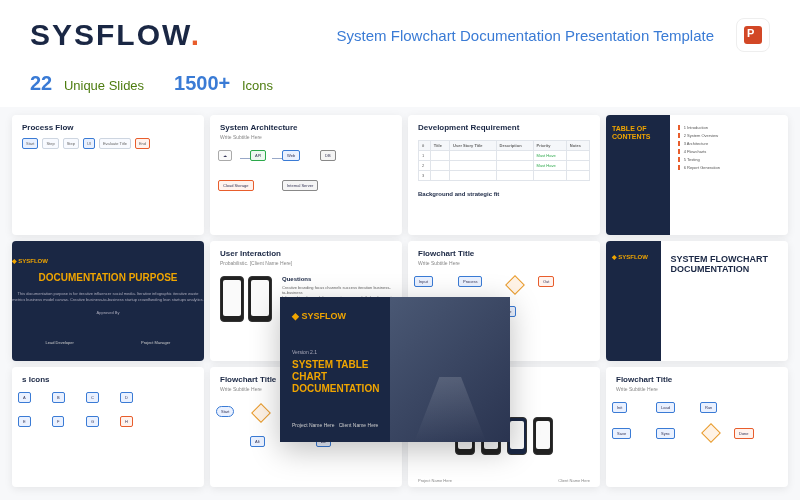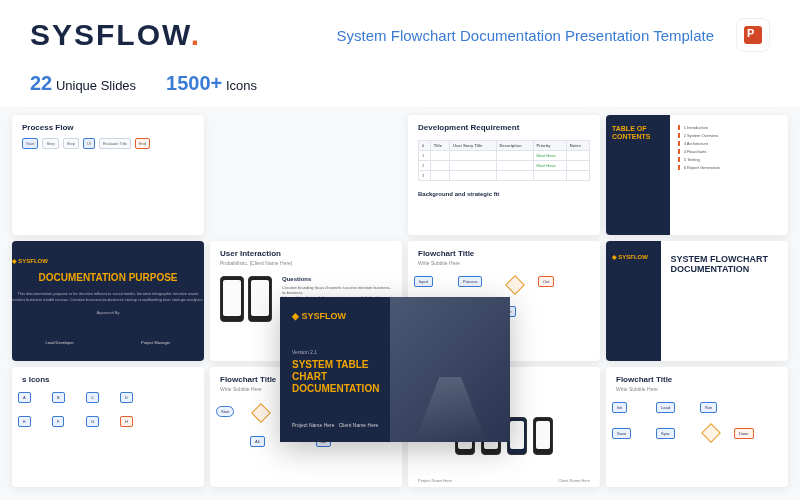--- a/index.html
+++ b/index.html
@@ -3,21 +3,21 @@
 <meta charset="utf-8">
 <style>
 *{margin:0;padding:0;box-sizing:border-box;font-family:Arial,Helvetica,sans-serif}
 body{width:800px;height:500px;background:#fff;overflow:hidden;position:relative}
 .header{padding:18px 30px 12px;display:flex;justify-content:space-between;align-items:flex-start}
 .left-head{display:flex;flex-direction:column;gap:20px}
 .brand{font-size:30px;font-weight:900;letter-spacing:2px;color:#1a2744}
 .brand .dot{color:#e85d2c}
 .stats{display:flex;gap:30px;font-size:13px}
 .stat-num{color:#3a7bd5;font-weight:700;font-size:20px}
-.stat-label{color:#0f172a;margin-left:0}
+.stat-label{color:#4d7c0f;margin-left:8px}
 .right-head{display:flex;align-items:center;gap:22px}
 .subtitle{color:#3a7bd5;font-size:15px;font-weight:500}
 .pp-badge{width:34px;height:34px;border-radius:8px;background:#fff;border:1px solid #eee;display:flex;align-items:center;justify-content:center}
 .pp-icon{width:18px;height:18px;background:#d24726;border-radius:3px;position:relative}
 .pp-icon::after{content:"P";position:absolute;left:3px;top:1px;color:#fff;font-size:11px;font-weight:bold}
 .grid{position:relative;width:100%;height:420px;background:#f7f8fa}
 .thumb{position:absolute;background:#fff;border-radius:4px;box-shadow:0 2px 8px rgba(0,0,0,.08);overflow:hidden}
 .t1{left:12px;top:8px;width:192px;height:120px}
 .t2{left:210px;top:8px;width:192px;height:120px}
 .t3{left:408px;top:8px;width:192px;height:120px}
@@ -107,20 +107,34 @@
     <div class="thumb-body">
       <div class="node blue">Start</div>
       <div class="node">Step</div>
       <div class="node">Step</div>
       <div class="node blue">UI</div>
       <div class="node">Evaluate Title</div>
       <div class="node orange">End</div>
     </div>
   </div>
 
+  <div class="thumb t2">
+    <div class="thumb-title">System Architecture</div>
+    <div class="thumb-sub">Write Subtitle Here</div>
+    <div class="flow-canvas">
+      <div class="fbox" style="left:8px;top:6px;border-color:#aaa;background:#fafafa">☁</div>
+      <div class="fbox" style="left:40px;top:6px;border-color:#2ba84a;background:#edf9f0">API</div>
+      <div class="fbox" style="left:72px;top:6px">Web</div>
+      <div class="fbox" style="left:110px;top:6px;border-color:#888;background:#f5f5f5">DB</div>
+      <div class="fbox" style="left:8px;top:36px;border-color:#e85d2c;background:#fff3ee">Cloud Storage</div>
+      <div class="fbox" style="left:72px;top:36px;border-color:#888;background:#f5f5f5">Internal Server</div>
+      <div class="fc-line" style="left:30px;top:14px;width:10px"></div>
+      <div class="fc-line" style="left:62px;top:14px;width:10px"></div>
+    </div>
+  </div>
 
   <div class="thumb t3">
     <div class="thumb-title">Development Requirement</div>
     <div class="table-mock">
       <table>
         <tbody>
             <tr>
           <th>#</th>
           <th>Title</th>
           <th>User Story Title</th>

